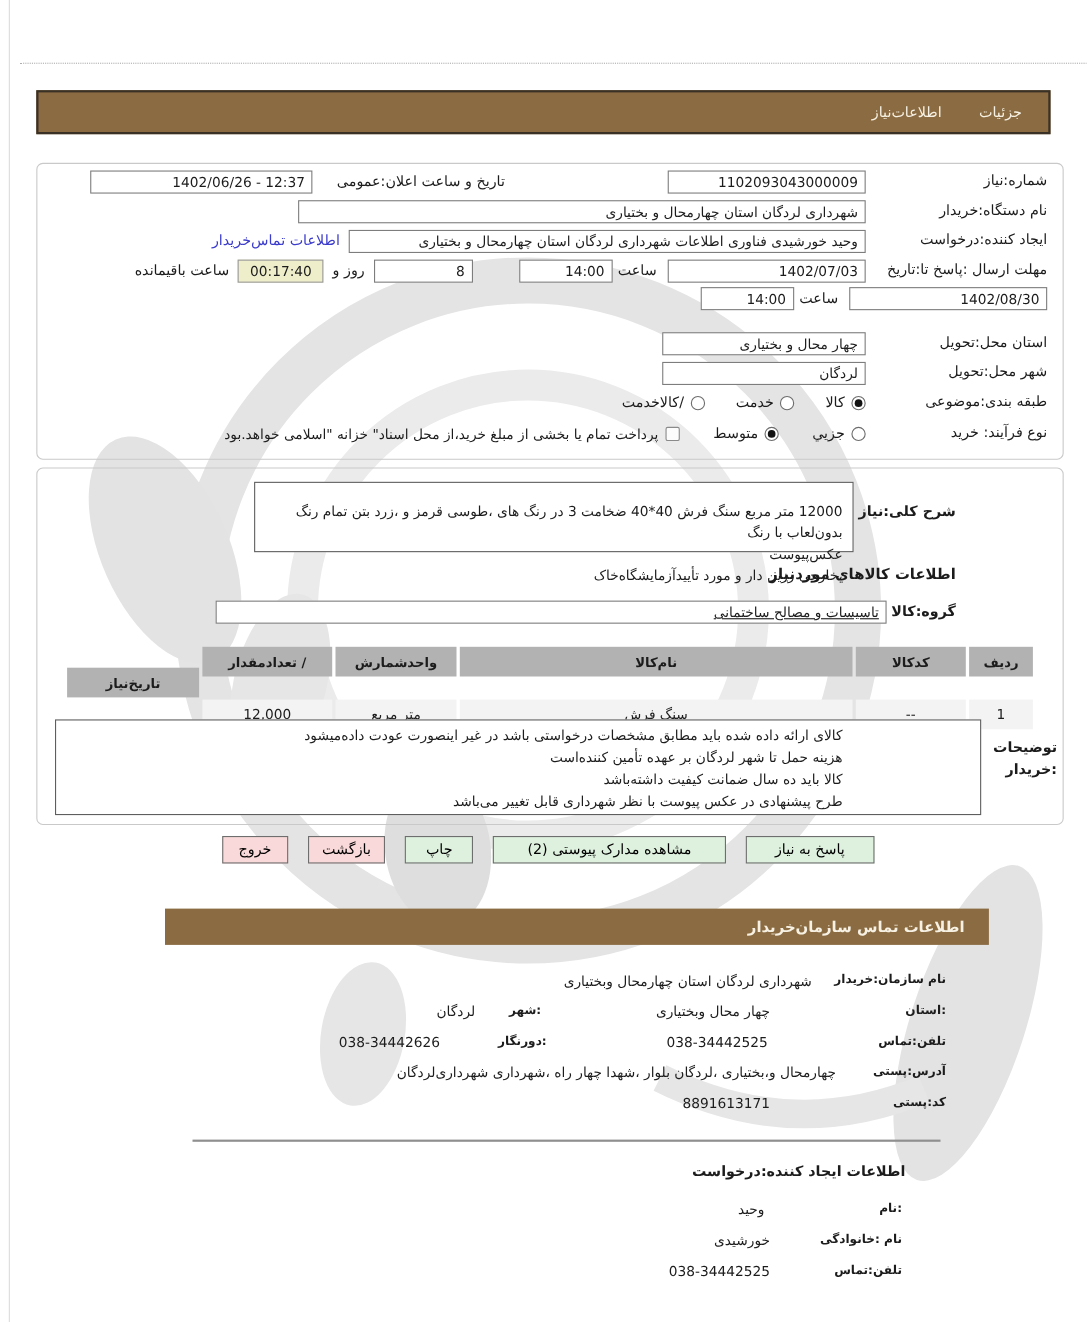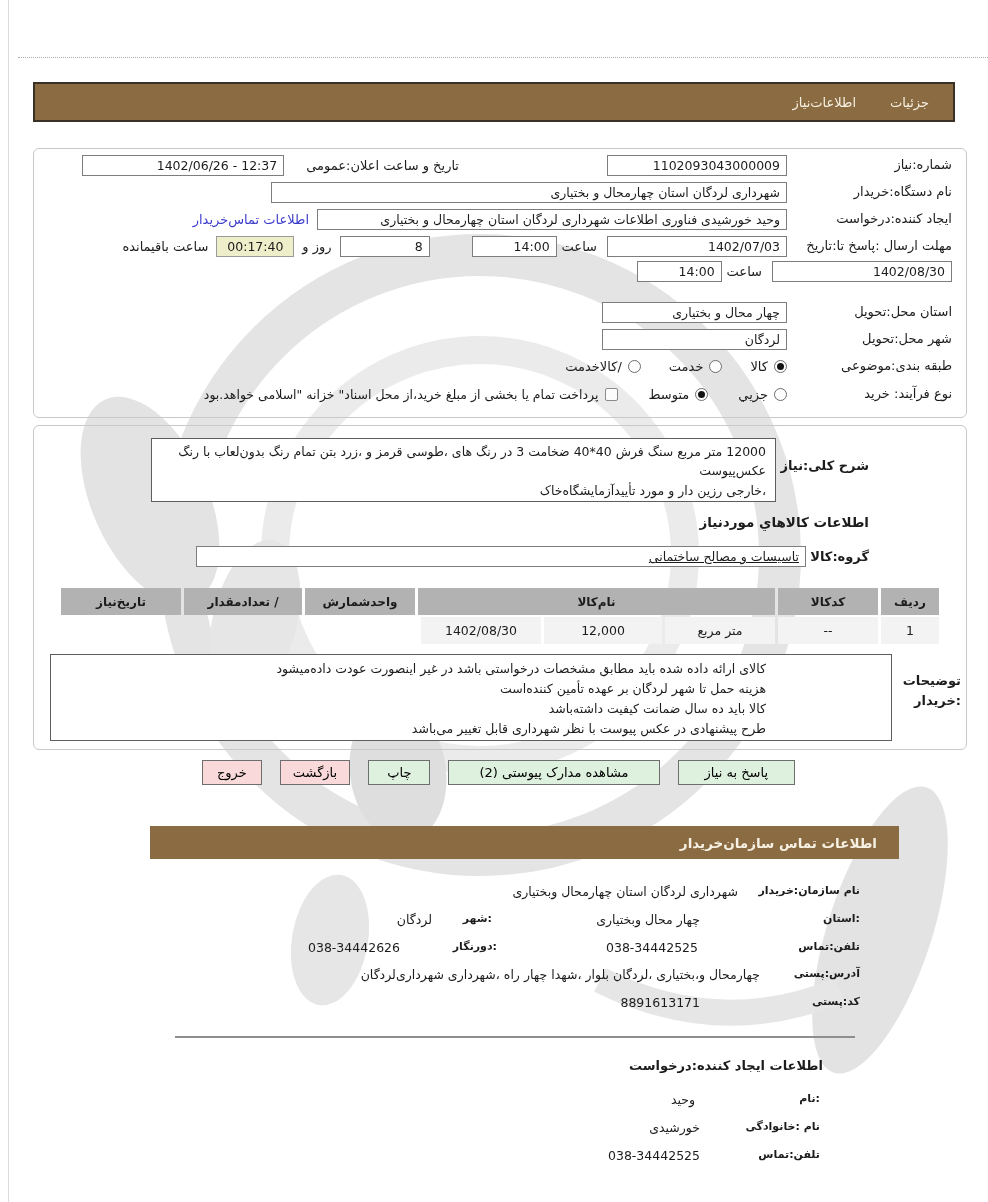--- a/index.html
+++ b/index.html
@@ -26,21 +26,21 @@
             display:inline-block;flex:0 0 13px;box-sizing:border-box;}
   .link{color:#3b3bcc;font-size:13px;cursor:pointer;white-space:nowrap;}
   .countdown{background:#eeeecb;border:1px solid #9a9a9a;}
   .bigbox{border:1px solid #5e5e5e;background:#fff;box-sizing:border-box;font-size:12.5px;line-height:1.55;}
   .bold{font-weight:bold;}
   .thead{display:flex;gap:3px;}
   .thead .cell{background:#b2b2b2;font-weight:bold;font-size:12px;height:27px;display:flex;
                align-items:center;justify-content:center;}
   .trow{display:flex;gap:3px;margin-top:2px;}
   .trow .cell{background:#f3f3f3;font-size:12.5px;height:27px;display:flex;align-items:center;justify-content:center;}
-  .c0{flex:0 0 58px;} .c1{flex:0 0 100px;} .c2{flex:1 1 auto;} .c3{flex:0 0 110px;} .c4{flex:0 0 118px;} .c5{flex:0 0 120px;}
+  .c0{flex:0 0 58px;} .c1{flex:0 0 100px;} .c2{flex:1 1 auto;} .c3{flex:0 0 110px;} .c4{flex:0 0 118px;} .c5{flex:0 0 120px;margin-top:19px;}
   .btn{height:25px;box-sizing:border-box;border:1px solid #6e6e6e;font-size:13px;font-family:"DejaVu Sans",sans-serif;
        display:flex;align-items:center;justify-content:center;cursor:pointer;white-space:nowrap;}
   .btn.green{background:#def0de;}
   .btn.pink{background:#f9d9d9;}
   .flabel{font-size:11px;font-weight:bold;white-space:nowrap;}
   .fvalue{font-size:12.5px;white-space:nowrap;}
   .divider{background:#8f8f8f;height:2px;}
   .dotline{border-top:1px dotted #adadad;height:0;}
   .vline{background:#dcdcdc;width:1px;}
 </style>
@@ -158,21 +158,21 @@
         <span class="radio on" style="margin-right:30px;"></span>
         <span class="lbl" style="margin-right:6px;">متوسط</span>
         <span class="checkbox" style="margin-right:30px;"></span>
         <span class="lbl" style="margin-right:7px;font-size:12.5px;">پرداخت تمام یا بخشی از مبلغ خرید،از محل اسناد" خزانه "اسلامی خواهد.بود</span>
       </div>
     </div>
 
     <div class="panel" style="left:33px;top:425px;width:932px;height:323px;">
 
       <div class="a lbl bold" style="right:97px;top:32px;">شرح کلی:نیاز</div>
-      <div class="a bigbox" style="right:190px;top:12px;width:625px;height:64px;padding:3px 9px;text-align:right;">
+      <div class="a bigbox" style="right:190px;top:12px;width:545px;height:64px;padding:16px 9px;text-align:right;">
         <div>12000 متر مربع سنگ فرش 40*40 ضخامت 3 در رنگ های ،طوسی قرمز و ،زرد بتن تمام رنگ بدون‌لعاب با رنگ</div>
         <div>عکس‌پیوست</div>
         <div>،خارجی رزین دار و مورد تأییدآزمایشگاه‌خاک</div>
       </div>
 
       <div class="a lbl bold" style="right:97px;top:88px;font-size:13.5px;">اطلاعات کالاهاي موردنیاز</div>
 
       <div class="a lbl bold" style="right:97px;top:123px;">گروه:کالا</div>
       <div class="a box" style="right:160px;top:120px;width:610px;text-decoration:underline;">
         <span>تاسیسات و مصالح ساختمانی</span>
@@ -183,20 +183,21 @@
           <div class="cell c0">ردیف</div>
           <div class="cell c1">کدکالا</div>
           <div class="cell c2">نام‌کالا</div>
           <div class="cell c3">واحدشمارش</div>
           <div class="cell c4">/ تعدادمقدار</div>
           <div class="cell c5">تاریخ‌نیاز</div>
         </div>
         <div class="trow">
           <div class="cell c0 ltr">1</div>
           <div class="cell c1 ltr">--</div>
+          <div class="cell c2">سنگ فرش</div>
           <div class="cell c3">متر مربع</div>
           <div class="cell c4 ltr">12,000</div>
           <div class="cell c5 ltr">1402/08/30</div>
         </div>
       </div>
 
       <div class="a lbl bold" style="right:5px;top:245px;text-align:right;line-height:1.5;">
         <div>توضیحات</div>
         <div>:خریدار</div>
       </div>

